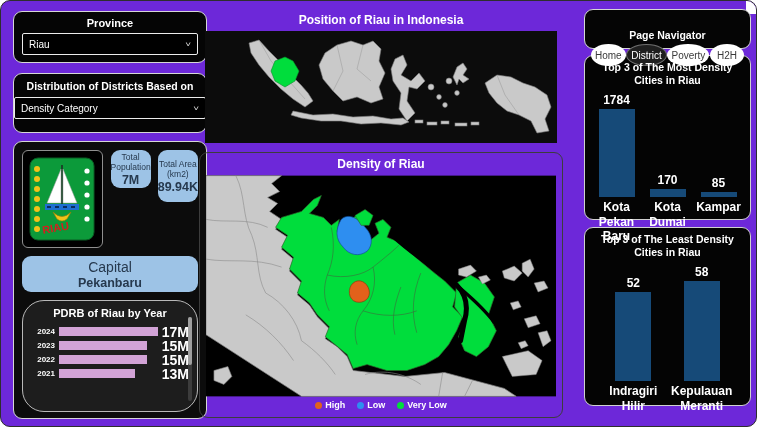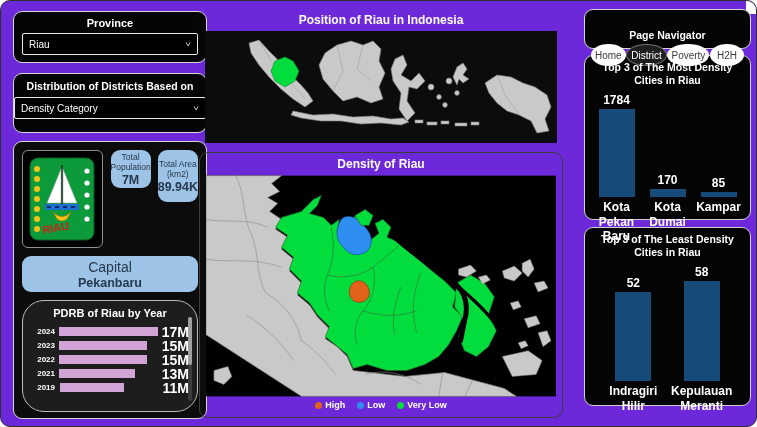--- a/index.html
+++ b/index.html
@@ -163,27 +163,20 @@
               </div>
               <span class="vlab">15M</span>
             </div>
             <div class="hrow">
               <span class="ylab">2021</span>
               <div class="bar-area">
                 <div class="hbar" style="width: 76.4706%; background: rgb(210, 163, 214);"></div>
               </div>
               <span class="vlab">13M</span>
             </div>
-            <div class="hrow">
-              <span class="ylab">2019</span>
-              <div class="bar-area">
-                <div class="hbar" style="width: 64.7059%; background: rgb(210, 163, 214);"></div>
-              </div>
-              <span class="vlab">11M</span>
-            </div>
           </div>
         <div class="vscroll">
             <div class="thumb"></div>
           </div>
       </div>
     </div>
   </div>
 
   <div class="center-col">
     <div class="indo-card">

